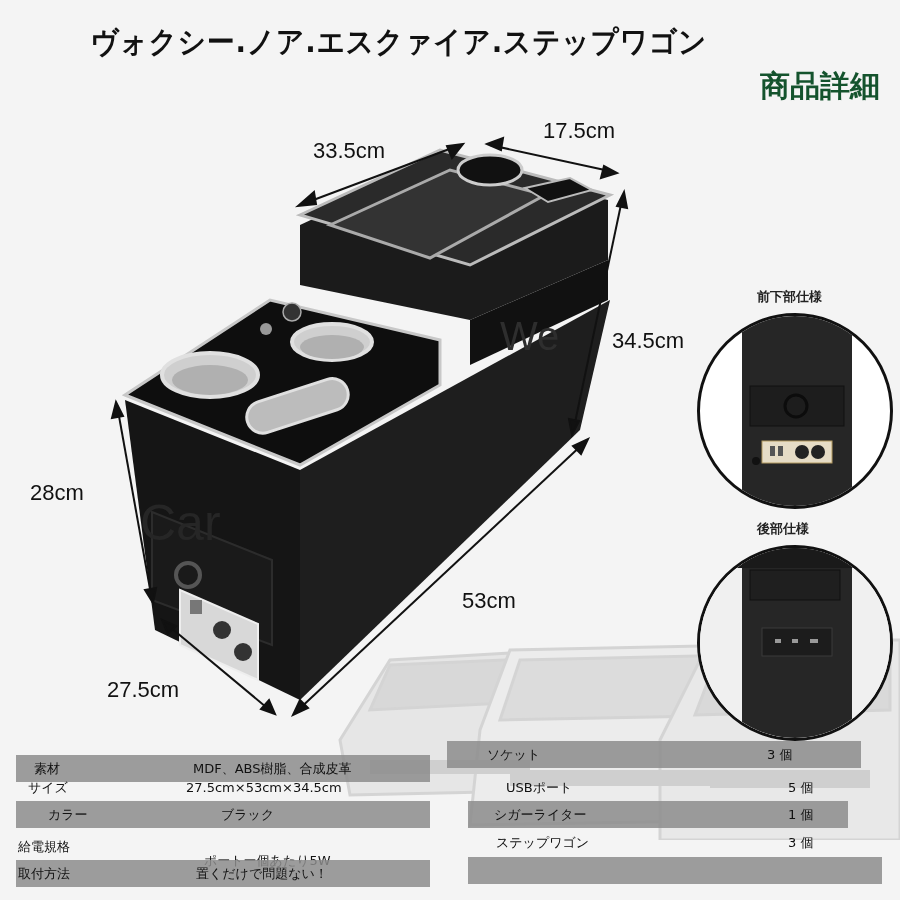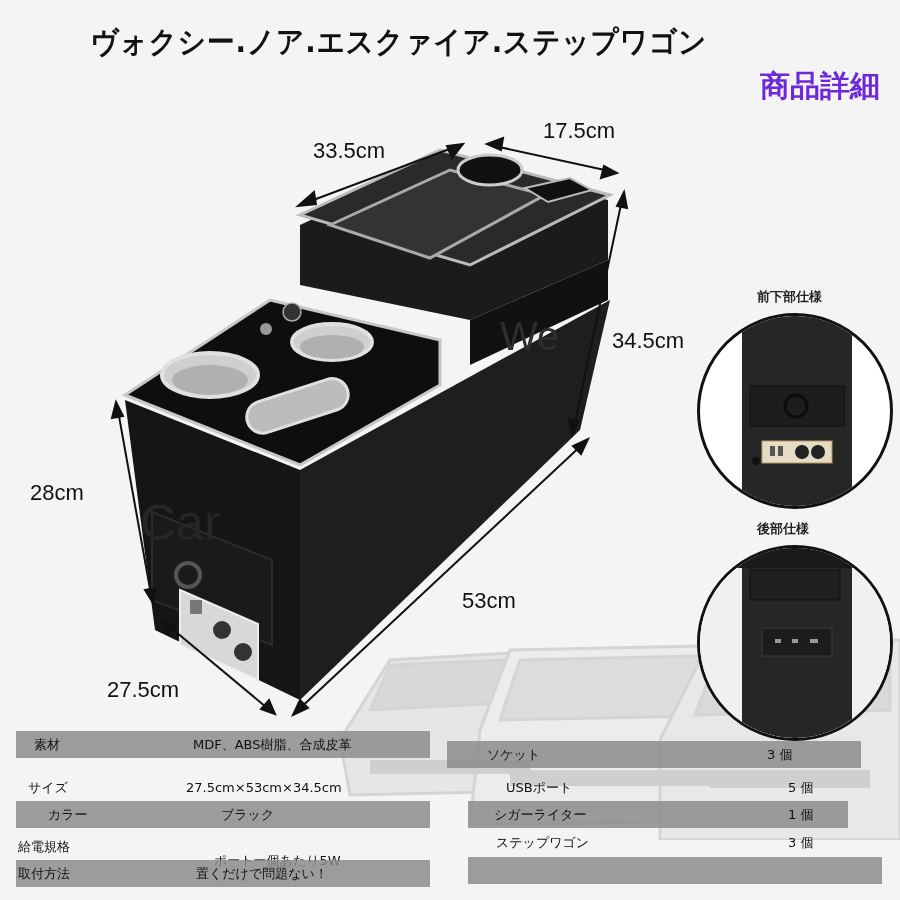--- a/index.html
+++ b/index.html
@@ -9,21 +9,21 @@
     font-family: "DejaVu Sans", "Liberation Sans", sans-serif;
     color: #111;
   }
   .title {
     position: absolute; left: 40px; top: 22px; width: 780px;
     font-size: 30px; font-weight: bold; letter-spacing: 1px; color: #111;
     text-align: center; transform: scaleX(0.92); transform-origin: left top;
   }
   .subtitle {
     position: absolute; right: 20px; top: 66px;
-    font-size: 30px; font-weight: bold; color: #6d28d9;
+    font-size: 30px; font-weight: bold; color: #14532d;
   }
   .dim {
     position: absolute; font-family: "Liberation Sans", sans-serif;
     font-size: 22px; color: #111;
   }
   
   .cars { position: absolute; left: 330px; top: 620px; width: 570px; height: 220px; }
   
   .product { position: absolute; left: 0; top: 0; width: 700px; height: 740px; }
   
@@ -148,35 +148,35 @@
     <rect x="35" y="0" width="125" height="20" fill="#1a1a1a"></rect>
     <rect x="50" y="22" width="90" height="30" fill="#1f1f1f" stroke="#111"></rect>
     <rect x="62" y="80" width="70" height="28" fill="#1c1c1c" stroke="#3a3a3a"></rect>
     <rect x="75" y="91" width="6" height="4" fill="#999"></rect>
     <rect x="92" y="91" width="6" height="4" fill="#999"></rect>
     <rect x="110" y="91" width="8" height="4" fill="#999"></rect>
   </svg>
 </div>
 
 <div>
-  <div class="row shade" style="left:16px; top:731px; width:414px;">
+  <div class="row shade" style="left:16px; top:755px; width:414px;">
     <span class="k" style="left:18px;">素材</span>
     <span class="v" style="left:165px;margin-left:12px;">MDF、ABS樹脂、合成皮革</span>
   </div>
   <div class="row" style="left:16px; top:774px; width:414px;">
     <span class="k" style="left:12px;">サイズ</span>
     <span class="v" style="left:170px;">27.5cm×53cm×34.5cm</span>
   </div>
   <div class="row shade" style="left:16px; top:801px; width:414px;">
     <span class="k" style="left:32px;">カラー</span>
     <span class="v" style="left:205px;">ブラック</span>
   </div>
   <div class="row" style="left:16px; top:833px; width:414px;">
     <span class="k" style="left:2px;">給電規格</span>
-    <span class="v" style="left:198px;margin-top:28px;">ポートー個あたり5W</span>
+    <span class="v" style="left:188px;margin-top:28px;">ポートー個あたり5W</span>
   </div>
   <div class="row shade" style="left:16px; top:860px; width:414px;text-align:right;">
     <span class="k" style="left:2px;">取付方法</span>
     <span class="v" style="left:180px;">置くだけで問題ない！</span>
   </div>
 </div>
 
 <div>
   <div class="row shade" style="left:447px; top:741px; width:414px;">
     <span class="k" style="left:40px;">ソケット</span>

